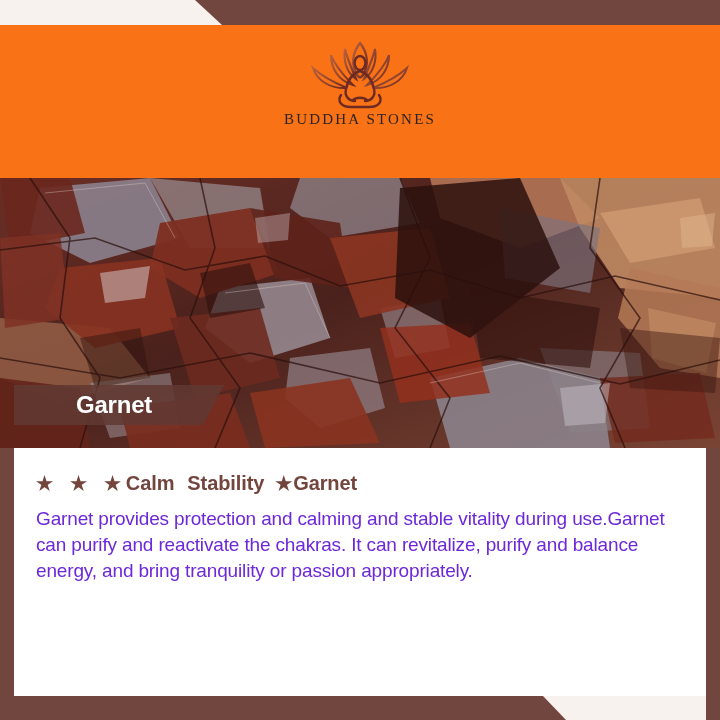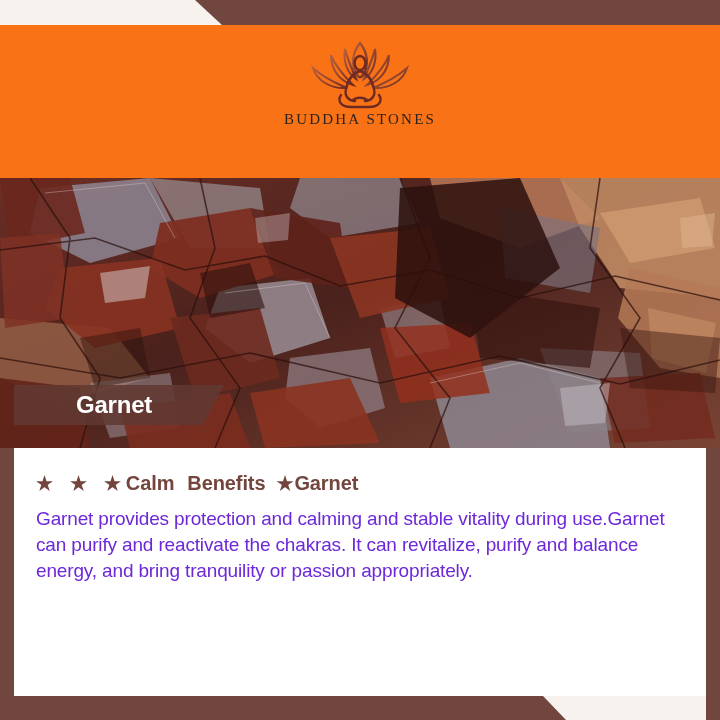--- a/index.html
+++ b/index.html
@@ -249,21 +249,21 @@
           <span class="star">★</span>
         </span>
         <span class="benefit">
           <span class="star">★</span>
         </span>
         <span class="benefit">
           <span class="star">★</span>
           <span>Calm</span>
         </span>
         <span class="benefit nostar">
-          <span>Benefits</span>
+          <span>Stability</span>
         </span>
         <span class="benefit tight">
           <span class="star">★</span>
           <span>Garnet</span>
         </span>
       </div>
 
       <p class="body-text">Garnet provides protection and calming and stable vitality during use.Garnet can purify and reactivate the chakras. It can revitalize, purify and balance energy, and bring tranquility or passion appropriately.</p>
     </div>
   </div>

